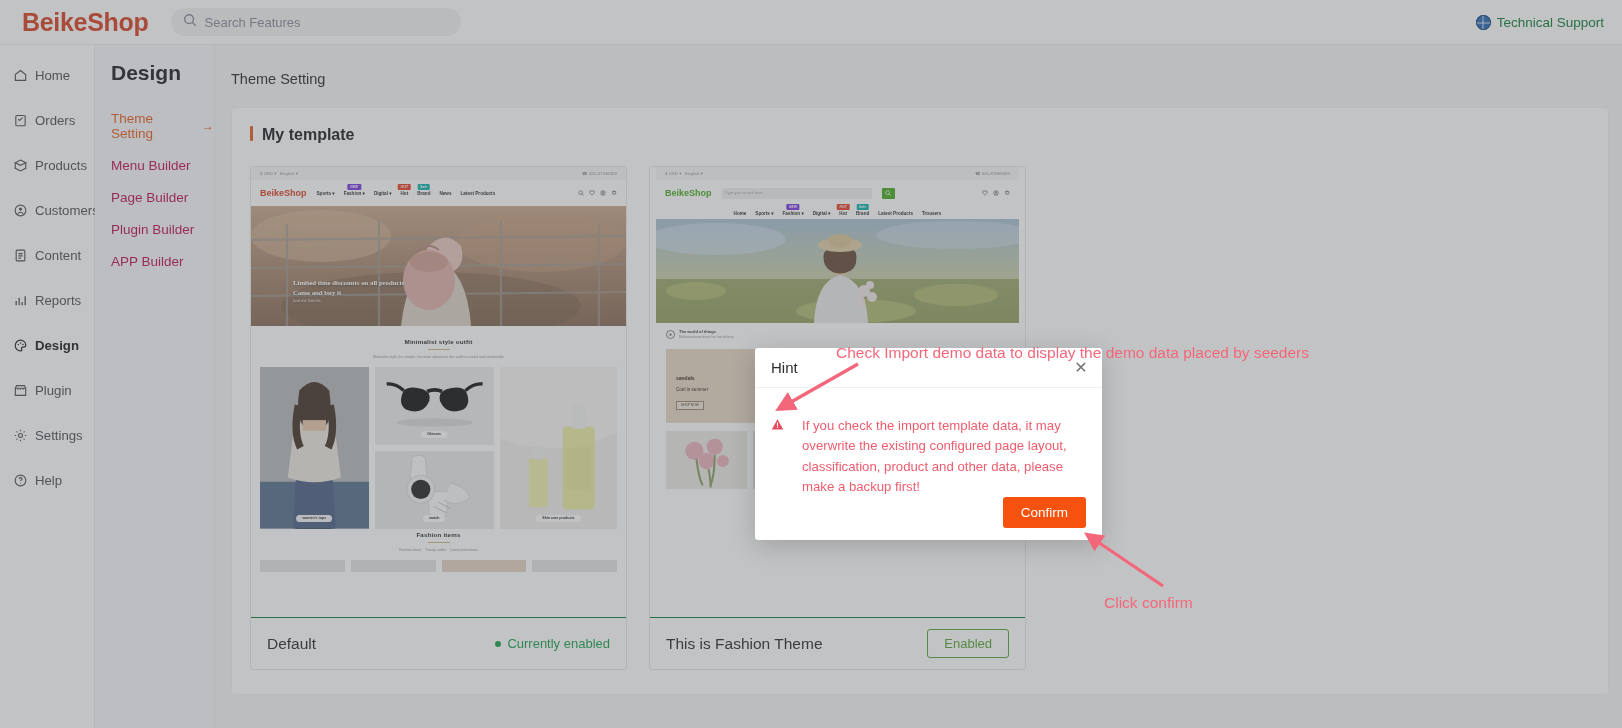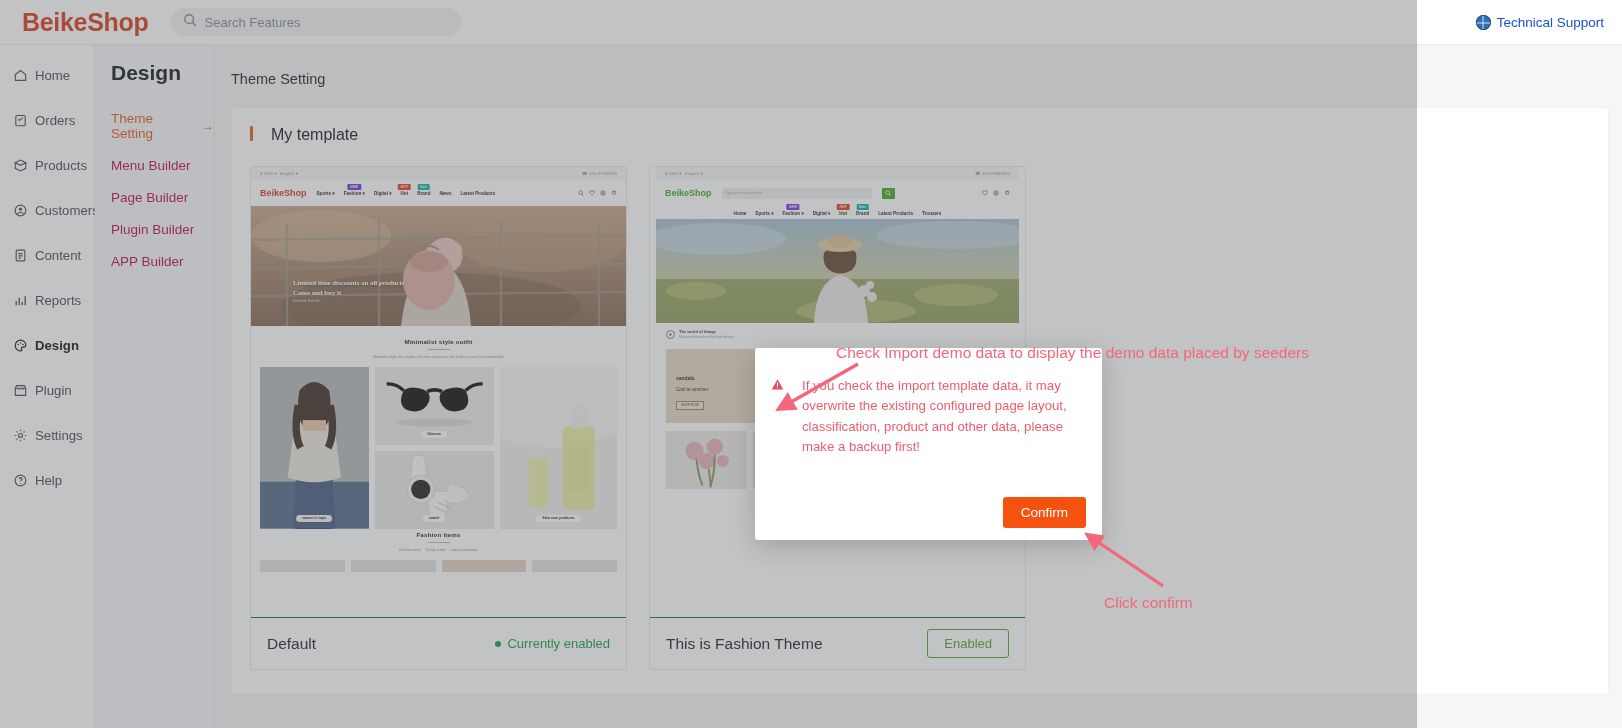--- a/index.html
+++ b/index.html
@@ -1,21 +1,21 @@
 <!DOCTYPE html>
 <html><head>
 <meta charset="utf-8">
 <style>
   * { box-sizing: border-box; margin: 0; padding: 0; }
   html, body {
     width: 1622px; height: 728px;
     font-family: "Liberation Sans", sans-serif;
     background: #ffffff; overflow: hidden;
   }
-  #app { position: relative; width: 1417px; height: 728px; background: #f5f6f8; }
+  #app { position: relative; width: 1622px; height: 728px; background: #f5f6f8; }
 
   
   #dim {
     position: absolute; inset: 0; background: rgba(80,82,86,0.35);
     z-index: 900;
   }
 
   
   .topbar {
     position: absolute; top: 0; left: 0; width: 1622px; height: 45px;
@@ -33,21 +33,21 @@
   .searchbox svg { flex: none; }
   .searchbox input {
     border: none; outline: none; background: transparent; margin-left: 8px;
     font-size: 13px; color: #3b3f46; width: 100%;
     font-family: "Liberation Sans", sans-serif;
   }
   .searchbox input::placeholder { color: #8a8f99; }
   .support {
     position: absolute; right: 18px; top: 0; height: 45px;
     display: flex; align-items: center; gap: 6px;
-    font-size: 13.5px; color: #1d4ed8; cursor: pointer;
+    font-size: 13.5px; color: #15803d; cursor: pointer;
   }
   .support .globe {
     width: 15px; height: 15px; border-radius: 50%;
     background: #2f6fb5; position: relative; flex: none;
     box-shadow: inset 0 0 0 1px #1e4e85;
   }
   .support .globe:after {
     content: ""; position: absolute; left: 50%; top: 1px; bottom: 1px;
     width: 1px; background: rgba(255,255,255,.8); transform: translateX(-50%);
   }
@@ -88,22 +88,22 @@
     position: absolute; top: 45px; left: 215px;
     width: 1407px; height: 683px; background: #f5f6f8; padding: 16px 14px 0 16px;
   }
   .crumb { font-size: 14.5px; color: #2d3037; margin: 10px 0 0 0; }
   .panel {
     margin-top: 20px; background: #fff; border-radius: 4px;
     width: 1378px; height: 588px; padding: 18px 0 0 18px; position: relative;
     border: 1px solid #f0f1f3;
   }
   .panel-title {
-    display: flex; align-items: flex-start; gap: 18px;
-    font-size: 16px; color: #23262b; font-weight: 400;
+    display: flex; align-items: flex-start; gap: 9px;
+    font-size: 16px; color: #23262b; font-weight: 700;
   }
   .panel-title .bar { width: 3px; height: 15px; background: #e8622b; border-radius: 1px; }
 
   .cards { display: flex; gap: 22px; margin-top: 22px; }
   .card {
     width: 377px; border: 1px solid #e6e8eb; border-radius: 3px;
     background: #fff; overflow: hidden;
   }
   .thumb { width: 100%; height: 450px; overflow: hidden; position: relative; background: #fff; }
   .cardfoot {
@@ -690,20 +690,24 @@
           </div>
         </div>
 
       </div>
     </div>
   </div>
 
   <div id="dim"></div>
 
   <div class="modal">
+    <div class="modal-head">
+      <span class="modal-title">Hint</span>
+      <span class="modal-close">✕</span>
+    </div>
     <div class="modal-body">
       <div class="warn">
         <svg class="tri" width="13" height="13" viewBox="0 0 16 16">
           <path d="M8 1.6 15 14H1z" fill="#e94b5e"></path>
           <rect x="7.3" y="5.6" width="1.4" height="4.4" fill="#fff"></rect>
           <rect x="7.3" y="10.8" width="1.4" height="1.4" fill="#fff"></rect>
         </svg>
         <span>If you check the import template data, it may overwrite the existing configured page layout, classification, product and other data, please make a backup first!</span>
       </div>
     </div>

